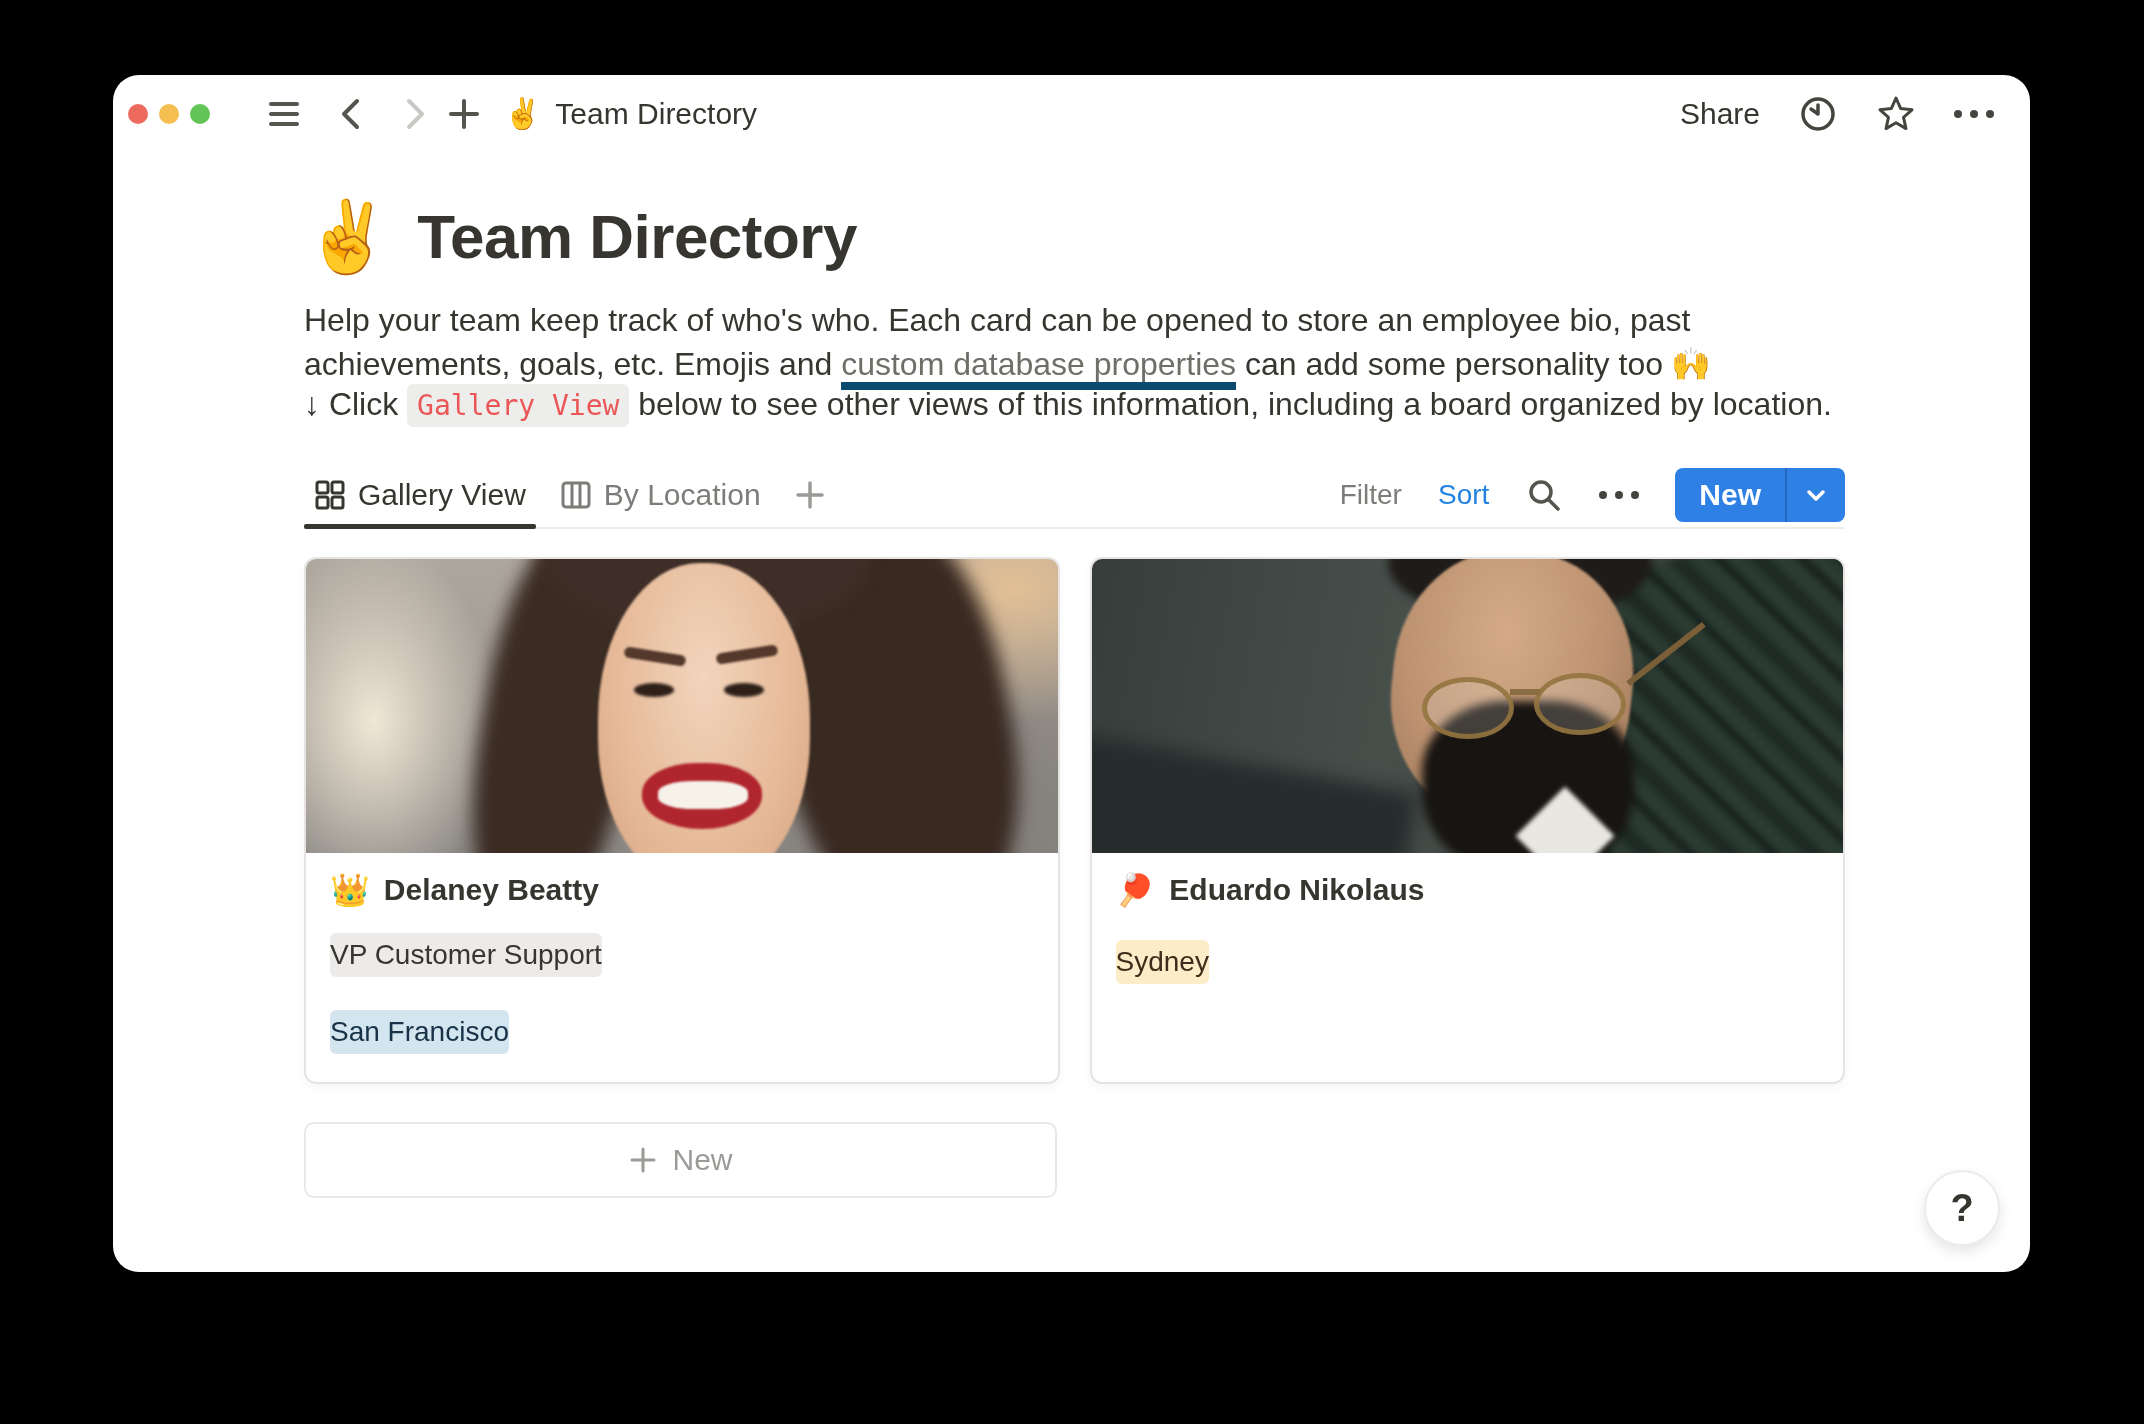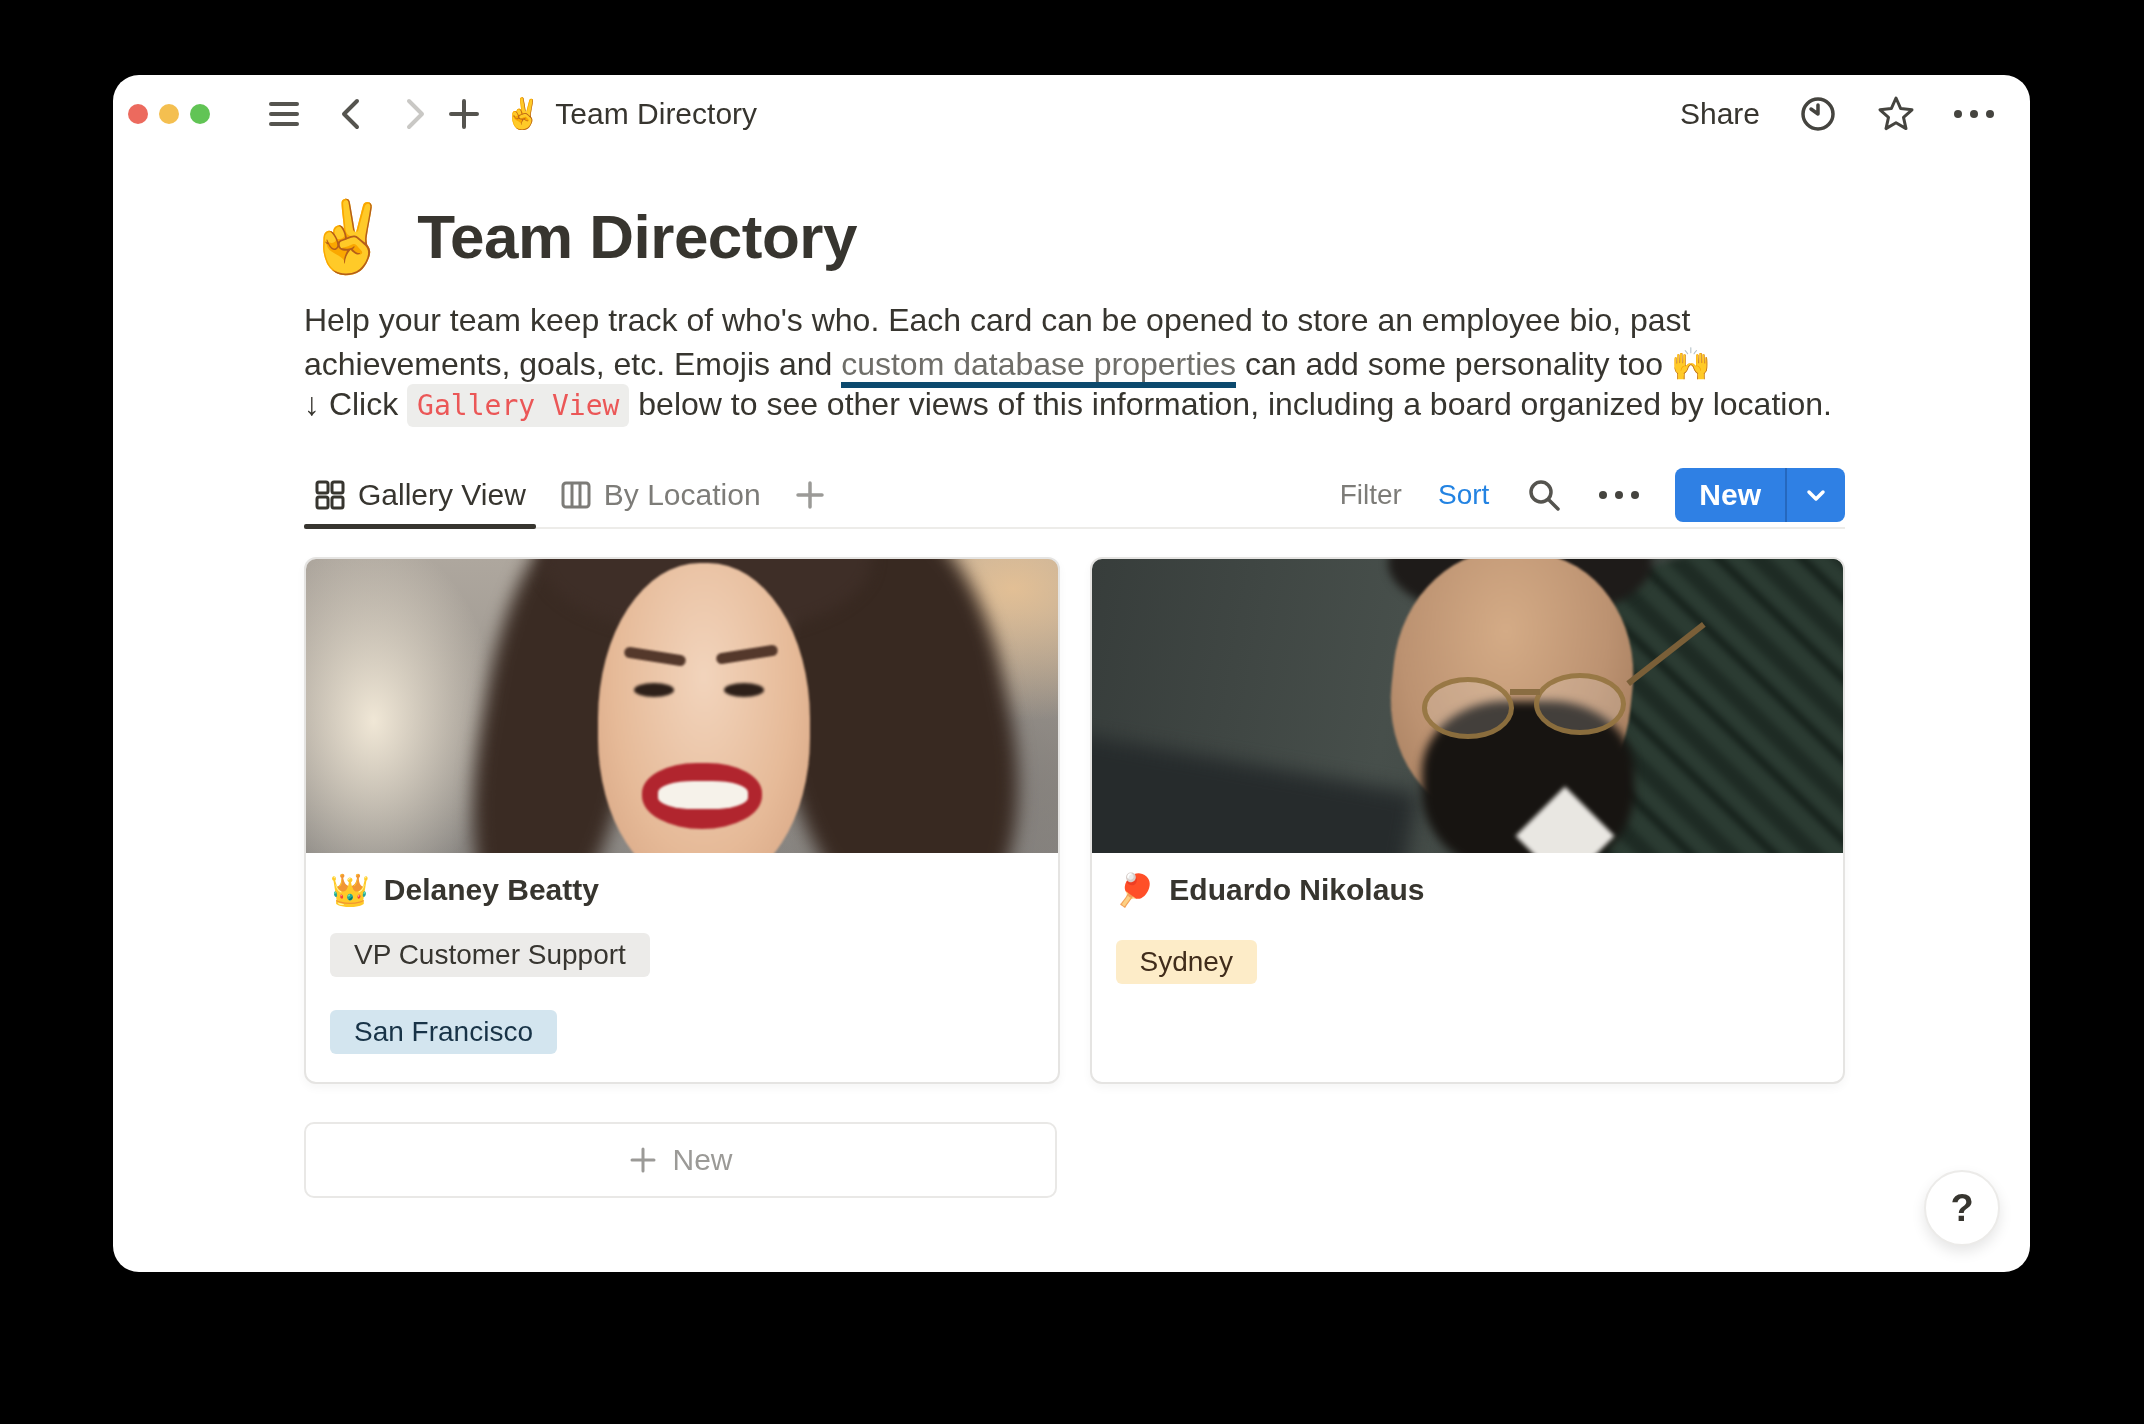--- a/index.html
+++ b/index.html
@@ -27,21 +27,21 @@
   .share { font-size:30px; color:#37352F; cursor:pointer; }
   .dots { display:flex; gap:8px; }
   .dots i { width:8px; height:8px; border-radius:50%; background:#45443F; }
 
   
   .content { position:absolute; left:191px; top:78px; width:1541px; }
   .page-title-row { margin-top:48px; display:flex; align-items:center; gap:26px; }
   .page-emoji { font-size:70px; line-height:1; }
   .page-title { font-size:62px; font-weight:700; color:#37352F; letter-spacing:-0.5px; }
   .desc { margin-top:26px; font-size:32px; line-height:44px; color:#37352F; width:1480px; }
-  .desc a.db-link { color:#6F6E69; text-decoration:none; border-bottom:6px solid #0c4a6e; cursor:pointer; }
+  .desc a.db-link { color:#6F6E69; text-decoration:none; border-bottom:8px solid #0c4a6e; cursor:pointer; }
   .callout { font-size:32px; color:#37352F; }
   .code-tag { font-family:"DejaVu Sans Mono","Liberation Mono",monospace; font-size:28px; color:#EB5757;
               background:rgba(135,131,120,0.15); padding:5px 10px; border-radius:6px; }
 
   
   .tabs-row { margin-top:40px; display:flex; align-items:center; border-bottom:2px solid #EDECE9; height:66px; position:relative; }
   .tab { display:flex; align-items:center; gap:12px; font-size:30px; color:#7D7C78; padding:0 10px; height:100%;
          cursor:pointer; position:relative; }
   .tab.active { color:#37352F; font-weight:500; }
   .tab.active::after { content:""; position:absolute; left:0; right:0; bottom:-2px; height:5px; background:#37352F; border-radius:2px; }
@@ -57,21 +57,21 @@
 
   
   .cards { margin-top:28px; display:grid; grid-template-columns:1fr 1fr; gap:30px; }
   .card { border:2px solid #E5E4E2; border-radius:12px; background:#fff; overflow:hidden; cursor:pointer;
           box-shadow:0 4px 10px rgba(15,15,15,0.04); }
   .card-photo { position:relative; height:294px; overflow:hidden; }
   .card-photo div { position:absolute; }
   .card-body { padding:20px 24px 28px; }
   .card-name { display:flex; align-items:center; gap:14px; font-size:30px; font-weight:600; color:#37352F; }
   .card-name .emoji { font-size:32px; line-height:1; }
-  .tag { display:inline-block; font-size:28px; line-height:1.15; padding:6px 24px; border-radius:6px; }
+  .tag { display:inline-block; font-size:28px; line-height:1.15; padding:6px 0; border-radius:6px; }
   .tag-row1 { margin-top:26px; } .tag-row2 { margin-top:33px; }
   .tag-gray { background:#ECEBE9; color:#373530; }
   .tag-blue { background:#D3E5EF; color:#183347; }
   .tag-yellow { background:#FDECC8; color:#402C1B; }
 
   
   .photo-delaney { background:
       radial-gradient(ellipse 190px 280px at 9% 55%, #F0E7D6 0%, rgba(240,231,214,0) 65%),
       radial-gradient(ellipse 280px 190px at 94% 10%, rgba(236,196,148,0.85) 0%, rgba(236,196,148,0) 70%),
       radial-gradient(ellipse 430px 260px at 88% 78%, rgba(125,121,117,0.75) 0%, rgba(125,121,117,0) 70%),

